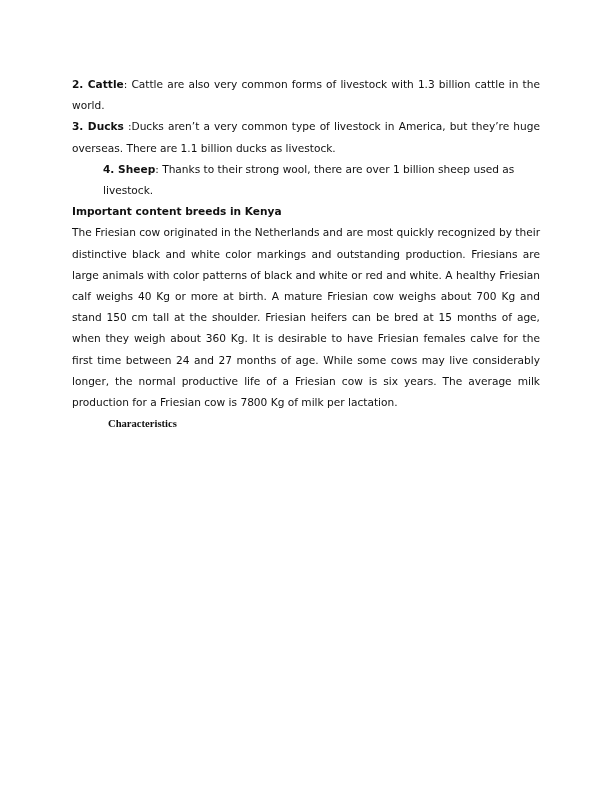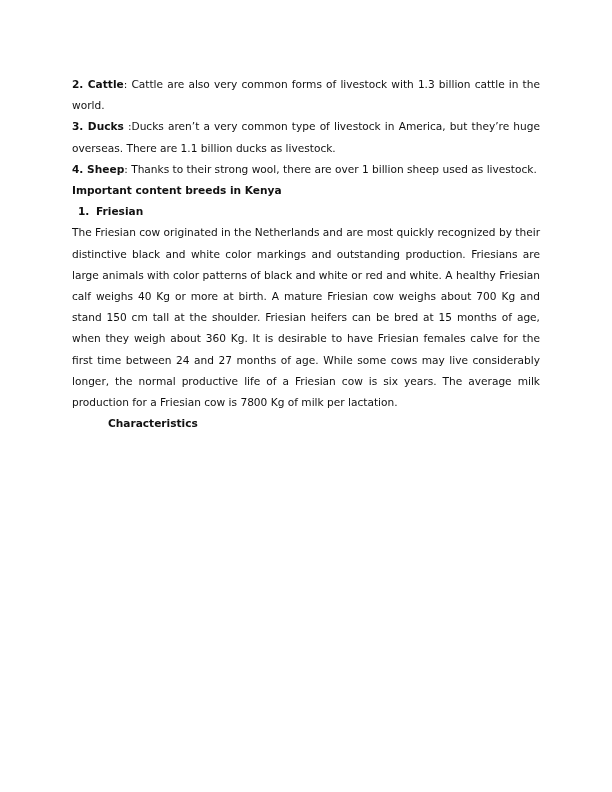--- a/index.html
+++ b/index.html
@@ -3,37 +3,36 @@
   <meta charset="utf-8">
   <style>
     html, body { margin: 0; padding: 0; background: #ffffff; }
     body { width: 612px; height: 792px; position: relative; overflow: hidden; }
     .page {
       position: absolute; left: 72px; top: 74px; width: 468px;
       font-family: "DejaVu Sans", sans-serif;
       font-size: 10.6px; line-height: 21.2px; color: #111111;
     }
     .p { margin: 0; text-align: justify; }
-    .p.left { text-align: left; }
+    .p.left { text-align: left; margin-left: 31px; }
     .b { font-weight: bold; }
     .heading { font-weight: bold; margin: 0; }
     .sub { font-weight: bold; margin: 0; padding-left: 6px; }
     .sub .num { display: inline-block; width: 18px; }
-    .char { font-weight: bold; margin: 0; padding-left: 36px; }
+    .char { font-weight: bold; margin: 0; padding-left: 36px; font-family: Liberation Serif, serif; }
   </style>
 </head>
 <body>
 
 <div class="page">
   <p class="p"><span class="b">2. Cattle</span><span>: Cattle are also very common forms of livestock with 1.3 billion cattle in the world.</span></p>
   <p class="p"><span class="b">3. Ducks</span><span> :Ducks aren’t a very common type of livestock in America, but they’re huge overseas. There are 1.1 billion ducks as livestock.</span></p>
   <p class="p left"><span class="b">4. Sheep</span><span>: Thanks to their strong wool, there are over 1 billion sheep used as livestock.</span></p>
 
   <p class="heading">Important content breeds in Kenya</p>
 
-  <p class="sub"><span class="num">1.</span><span>Friesian</span></p>
 
   <p class="p">The Friesian cow originated in the Netherlands and are most quickly recognized by their distinctive black and white color markings and outstanding production. Friesians are large animals with color patterns of black and white or red and white. A healthy Friesian calf weighs 40 Kg or more at birth. A mature Friesian cow weighs about 700 Kg and stand 150 cm tall at the shoulder. Friesian heifers can be bred at 15 months of age, when they weigh about 360 Kg. It is desirable to have Friesian females calve for the first time between 24 and 27 months of age. While some cows may live considerably longer, the normal productive life of a Friesian cow is six years. The average milk production for a Friesian cow is 7800 Kg of milk per lactation.</p>
 
   <p class="char">Characteristics</p>
 
 
 </div>
 
 </body></html>

